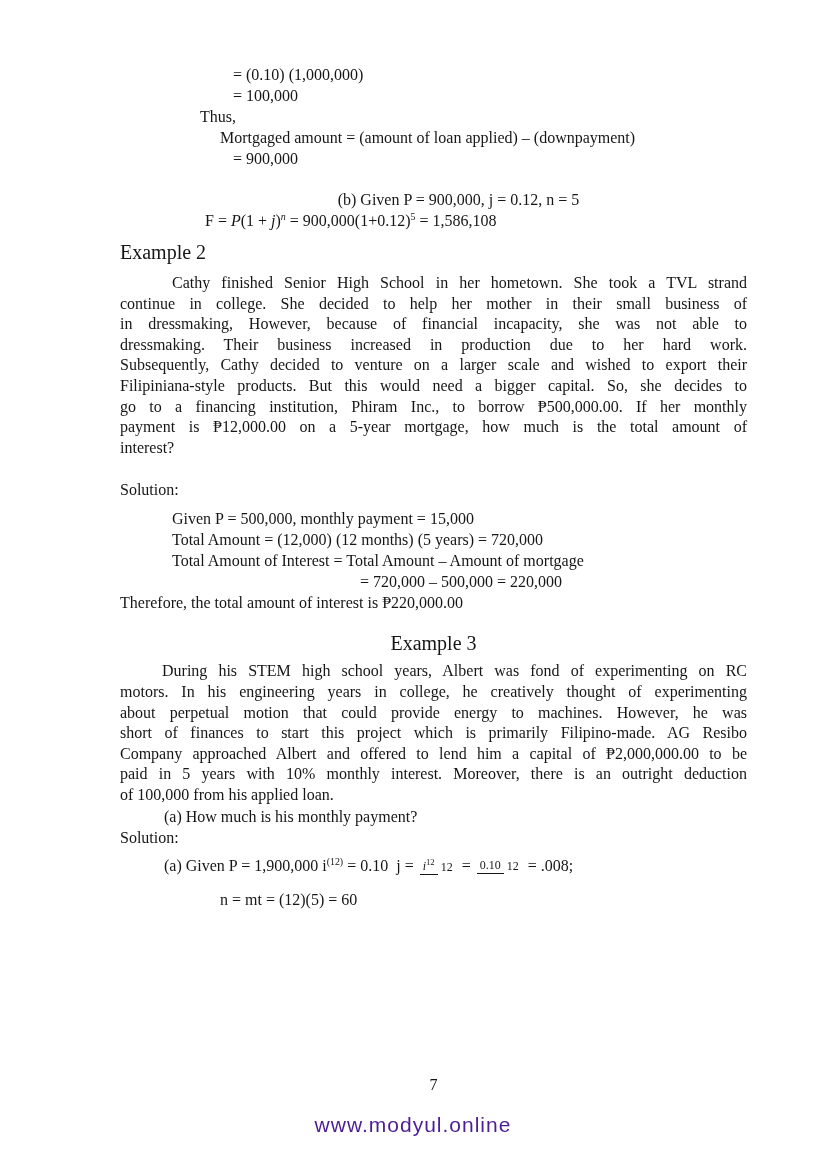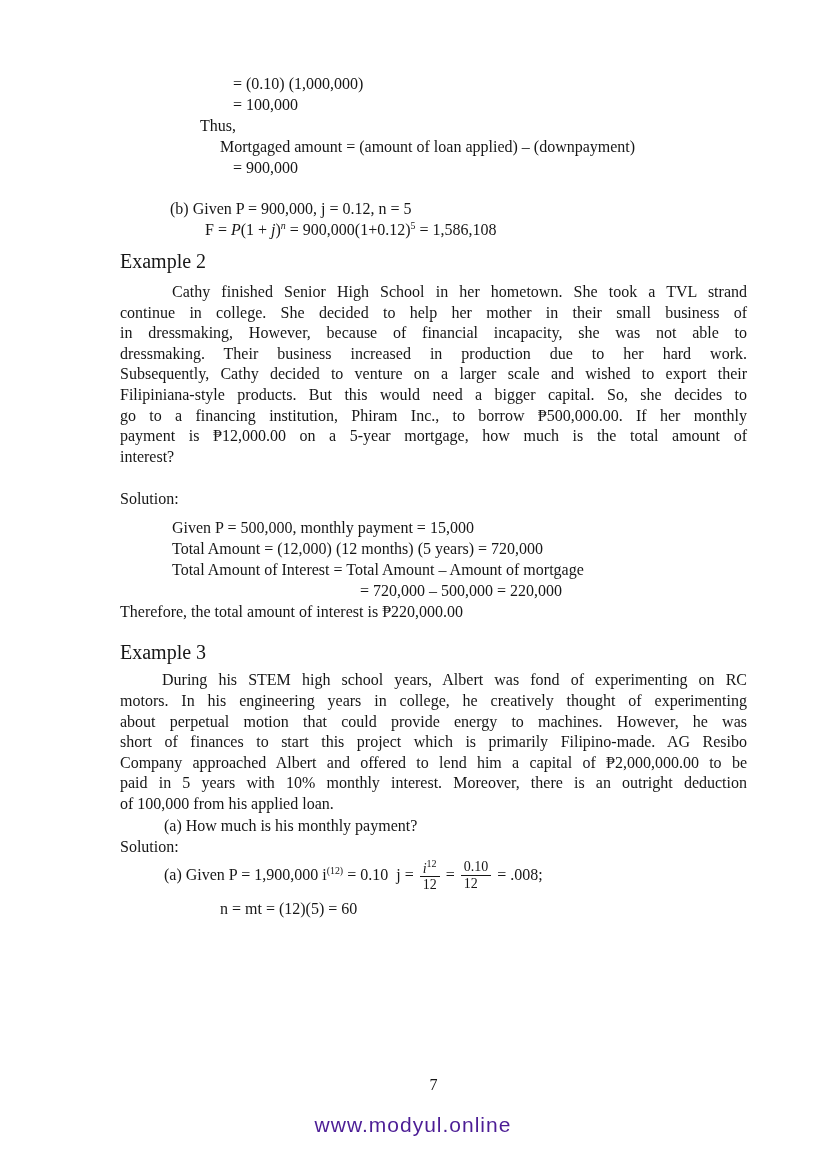--- a/index.html
+++ b/index.html
@@ -8,58 +8,58 @@
     width: 826px;
     height: 1169px;
     background: #ffffff;
     font-family: "Liberation Serif", "DejaVu Serif", serif;
     font-size: 16px;
     color: #161616;
     overflow: hidden;
   }
   .content {
     position: absolute;
-    top: 12px; left: 120px;
+    top: 3px; left: 120px;
     width: 627px;
     padding-top: 61px;
   }
   .eline { line-height: 21px; white-space: pre-wrap; }
   .eline span, .eline i, .eline sup { white-space: pre-wrap; }
   .ind44  { padding-left: 44px; }
   .ind50  { padding-left: 50px; }
   .ind52  { padding-left: 52px; }
   .ind80  { padding-left: 80px; }
   .ind85  { padding-left: 85px; }
   .ind100 { padding-left: 100px; }
   .ind113 { padding-left: 113px; }
   .ind240 { padding-left: 240px; }
-  .gap20 { margin-top: 20px; }
+  .gap20 { margin-top: 20px; text-align: center; }
   .gap11 { margin-top: 11px; }
   .gap10 { margin-top: 10px; }
   .gap21 { margin-top: 21px; }
   .gap8  { margin-top: 8px; }
   .gap7  { margin-top: 7px; }
   .heading { font-weight: normal; line-height: 21px; font-size: 20px; }
   .para { }
   .jline {
     line-height: 20.6px;
     text-align: justify;
     text-align-last: justify;
   }
   .jline.first { text-indent: 52px; }
   .jline.first-sm { text-indent: 42px; }
   .jline.last { text-align-last: left; }
   sup { font-size: 0.62em; line-height: 1; vertical-align: super; }
   .s-it { font-style: italic; }
   .frac {
     display: inline-flex;
-    flex-direction: column;
-    align-items: flex-start;
+    flex-direction: row;
+    align-items: flex-end;
     vertical-align: middle;
-    font-size: 14px;
+    font-size: 12px;
     line-height: 1.15;
     margin: 0 2px;
   }
   .frac .fnum { border-bottom: 1px solid #161616; padding: 0 3px; }
   .frac .fden { padding: 0 3px; }
   .frac sup { font-size: 0.72em; }
   .mathline { line-height: 32px; height: 32px; margin-top: 2px; white-space: pre-wrap; }
   .footer-pagenum {
     position: absolute;
     top: 1074px; left: 120px; width: 627px;

